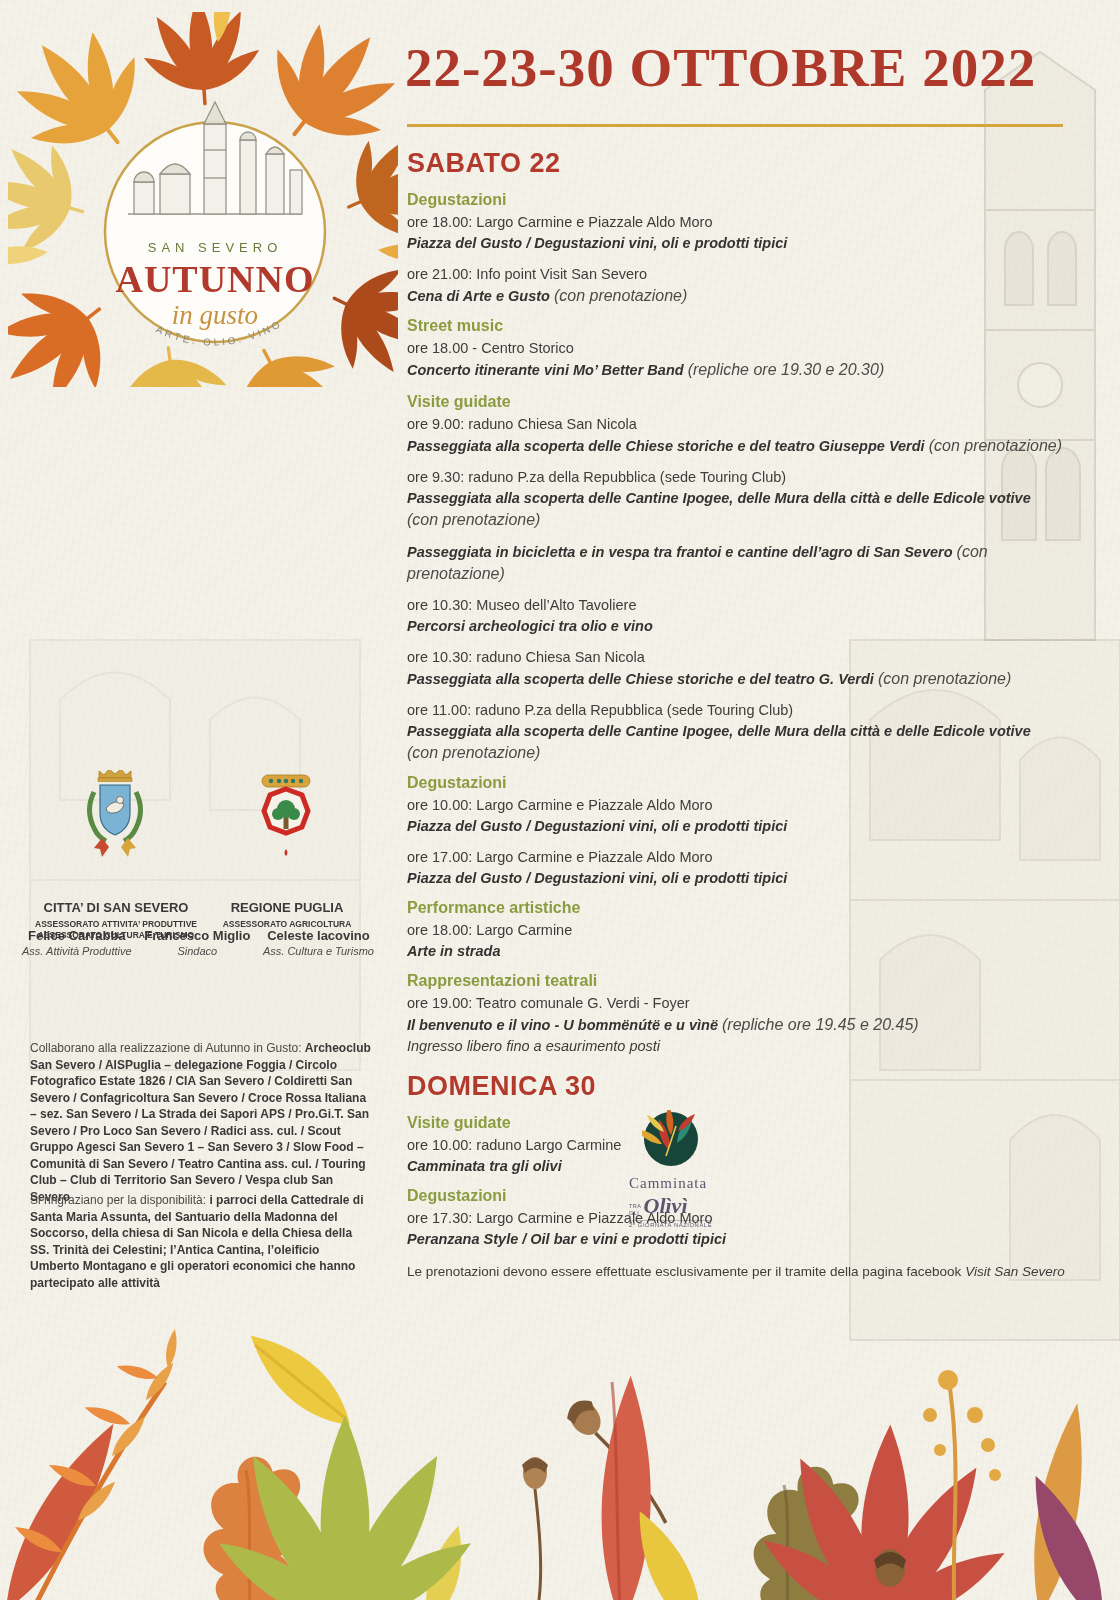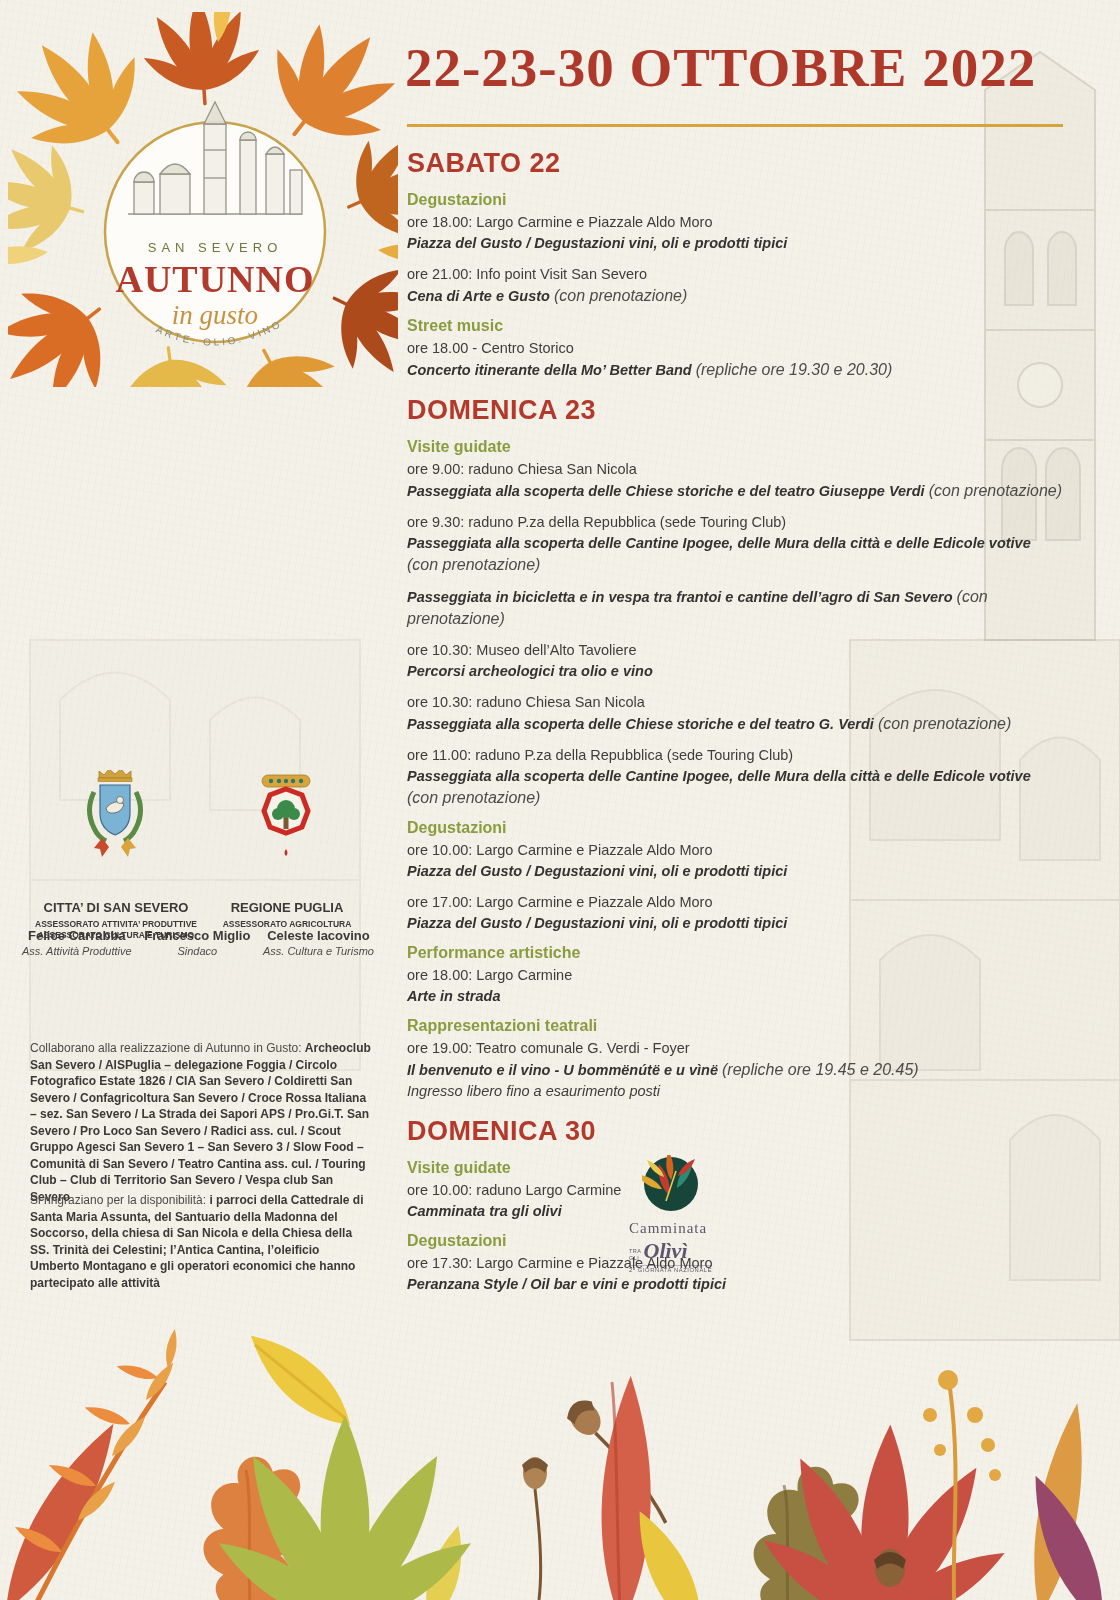--- a/index.html
+++ b/index.html
@@ -150,26 +150,25 @@
           </div>
           <div class="event">
             <div class="line">ore 21.00: Info point Visit San Severo</div>
             <div class="desc-line"><span class="desc">Cena di Arte e Gusto</span> <span class="note">(con prenotazione)</span></div>
           </div>
         </div>
         <div class="section">
           <h3 class="section-heading">Street music</h3>
           <div class="event">
             <div class="line">ore 18.00 - Centro Storico</div>
-            <div class="desc-line"><span class="desc">Concerto itinerante della Mo’ Better Band</span> <span class="note">(repliche ore 19.30 e 20.30)</span></div>
+            <div class="desc-line"><span class="desc">Concerto itinerante vini Mo’ Better Band</span> <span class="note">(repliche ore 19.30 e 20.30)</span></div>
           </div>
         </div>
       </section>
       <section class="day">
-        <h2 class="day-title">DOMENICA 23</h2>
         <div class="section">
           <h3 class="section-heading">Visite guidate</h3>
           <div class="event">
             <div class="line">ore 9.00: raduno Chiesa San Nicola</div>
             <div class="desc-line"><span class="desc">Passeggiata alla scoperta delle Chiese storiche e del teatro Giuseppe Verdi</span> <span class="note">(con prenotazione)</span></div>
           </div>
           <div class="event">
             <div class="line">ore 9.30: raduno P.za della Repubblica (sede Touring Club)</div>
             <div class="desc-line"><span class="desc">Passeggiata alla scoperta delle Cantine Ipogee, delle Mura della città e delle Edicole votive</span></div>
             <div><span class="note">(con prenotazione)</span></div>
@@ -251,20 +250,21 @@
     </div>
   </div>
         <div class="section">
           <h3 class="section-heading">Degustazioni</h3>
           <div class="event">
             <div class="line">ore 17.30: Largo  Carmine e Piazzale Aldo Moro</div>
             <div class="desc-line"><span class="desc">Peranzana Style / Oil bar e vini e prodotti tipici</span></div>
           </div>
         </div>
       </section>
+      <div class="footer-note"><span>Le prenotazioni devono essere effettuate esclusivamente per il tramite della pagina facebook</span> <span class="it">Visit San Severo</span></div>
     </div>
 
   <svg class="abs nofit" style="left:82px;top:770px" width="66" height="90" viewBox="0 0 66 90">
     <path d="M17 8 l0 -7 5 4 5 -6 6 5 6 -5 5 6 5 -4 0 7 z" fill="#cfa23e" stroke="#a87d24" stroke-width="0.8"></path>
     <rect x="16" y="8" width="34" height="3.5" fill="#cfa23e" stroke="#a87d24" stroke-width="0.6"></rect>
     <path d="M12 22 q-9 18 0 36 q4 9 12 13" fill="none" stroke="#5a8a44" stroke-width="5"></path>
     <path d="M54 22 q9 18 0 36 q-4 9 -12 13" fill="none" stroke="#5a8a44" stroke-width="5"></path>
     <path d="M18 15 h30 v28 q0 16 -15 22 q-15 -6 -15 -22 z" fill="#7ab3d4" stroke="#3b6b8e" stroke-width="1.2"></path>
     <path d="M24 38 q9 -10 18 -4 q-2 8 -10 9 q-7 1 -8 -5 z" fill="#f0ece0" stroke="#5a5a50" stroke-width="0.8"></path>
     <circle cx="38" cy="30" r="3.5" fill="#f0ece0" stroke="#5a5a50" stroke-width="0.7"></circle>

